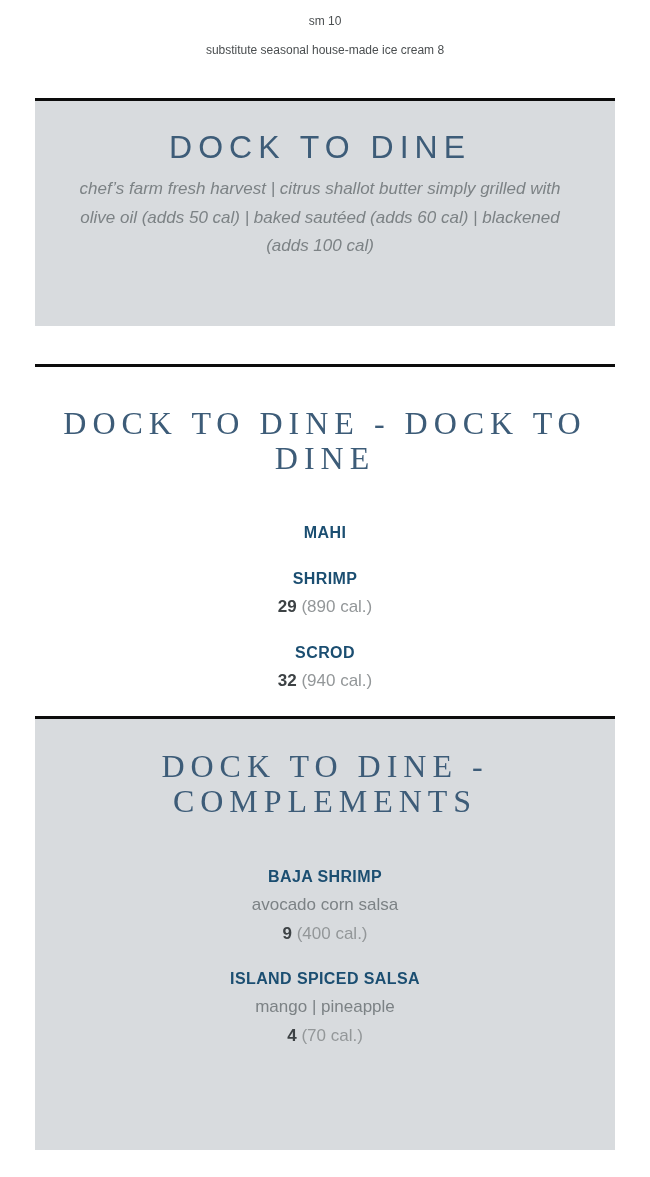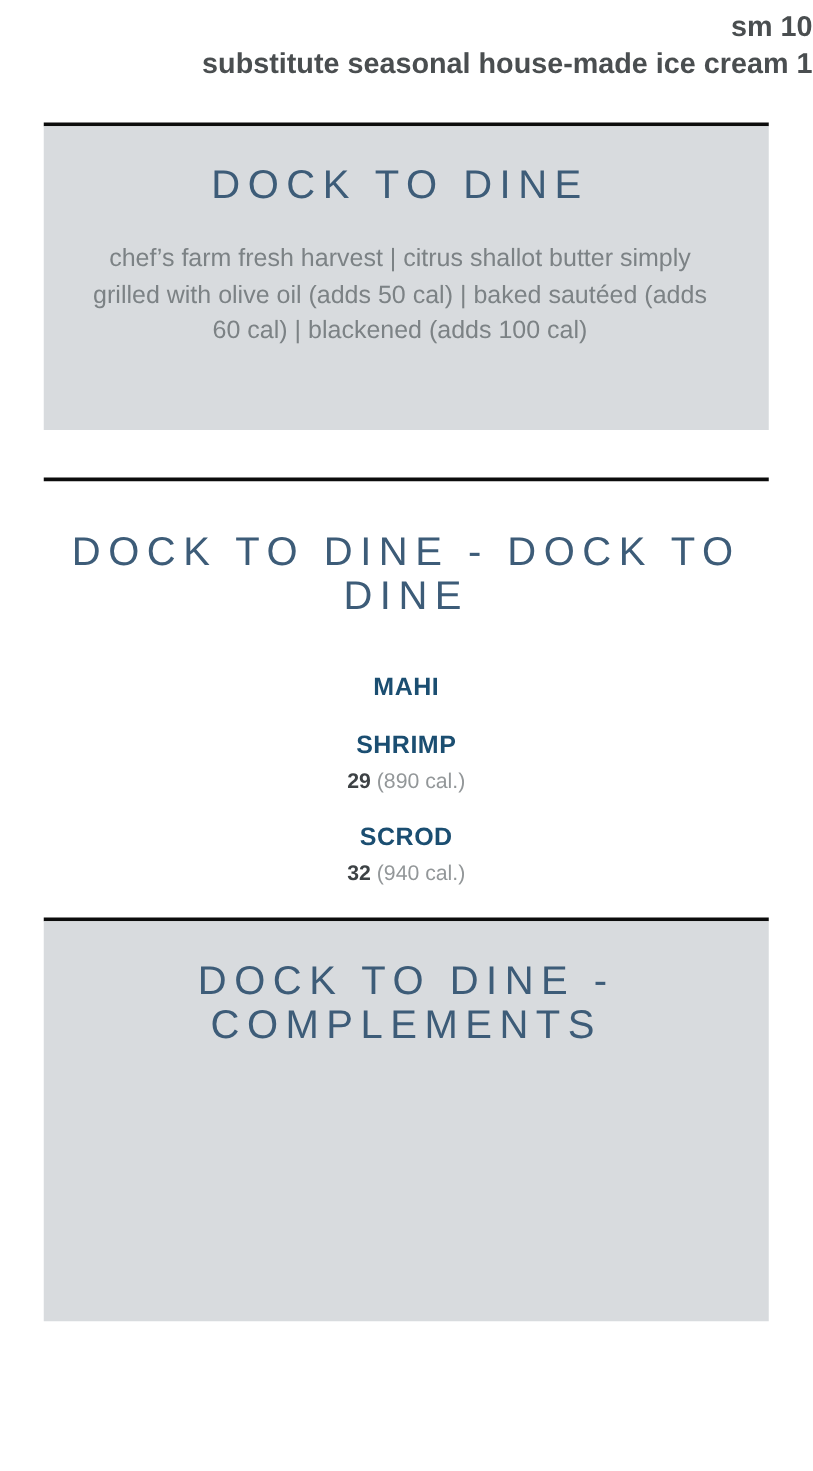--- a/index.html
+++ b/index.html
@@ -14,72 +14,72 @@
   }
   *{box-sizing:border-box;margin:0;padding:0;}
   html,body{background:#ffffff;}
   body{
     width:650px;height:1177px;overflow:hidden;
     font-family:"Liberation Sans",sans-serif;
     position:relative;
   }
   .top-notes{padding-top:7px;text-align:center;}
   .top-note{
-    font-size:23px;font-weight:700;color:var(--top-note);
+    font-size:12px;font-weight:400;color:var(--top-note);
     line-height:29px;
-    text-align:right;
   }
   .divider{height:3px;background:var(--divider);margin-left:35px;margin-right:35px;}
   .divider-1{margin-top:33px;}
   .divider-2{margin-top:38px;}
   .divider-3{margin-top:10px;}
   .panel{
     margin-left:35px;margin-right:35px;
     background:var(--panel-bg);
     text-align:center;
   }
   .panel-1{padding:28px 38px 65px 28px;}
   .panel-title{
     font-size:32px;font-weight:300;letter-spacing:6px;
     color:var(--heading);line-height:36px;
   }
   .panel-desc{
-    margin-top:28px;max-width:500px;margin-left:auto;margin-right:auto;
-    font-size:20px;line-height:28.5px;color:var(--description);
+    margin-top:10px;max-width:500px;margin-left:auto;margin-right:auto;
+    font-size:17px;line-height:28.5px;color:var(--description);font-style:italic;
   }
   .menu-section{text-align:center;padding-top:39px;}
   .section-title{
     font-size:32px;font-weight:300;letter-spacing:6px;
     color:var(--heading);line-height:35px;
     padding:0 30px;
+    font-family:Liberation Serif, serif;
   }
   .menu-section .items{margin-top:46px;}
   .item{margin-bottom:25px;}
   .item-name{
-    font-size:20px;font-weight:700;color:var(--item-name);
+    font-size:16px;font-weight:700;color:var(--item-name);
     line-height:21px;letter-spacing:0.4px;
   }
   .item-desc{
     margin-top:8px;font-size:17px;line-height:20px;color:var(--description);
   }
   .price-line{margin-top:8px;font-size:17px;line-height:20px;}
   .price{font-weight:700;color:var(--price);}
   .cal{color:var(--calories);}
   .panel-2{padding:30px 30px 80px 30px;min-height:320px;}
   .panel-2 .items{margin-top:47px;}
   .panel-2 .item{margin-bottom:24px;}
   .panel-2 .item-desc{margin-top:8px;}
   .panel-2 .price-line{margin-top:9px;}
 </style>
 </head>
 <body>
 
 <div class="top-notes">
   <div class="top-note">sm 10</div>
-  <div class="top-note">substitute seasonal house-made ice cream 1</div>
+  <div class="top-note">substitute seasonal house-made ice cream 8</div>
 </div>
 
 <div class="divider divider-1"></div>
 
 <div class="panel panel-1">
   <div class="panel-title">DOCK TO DINE</div>
   <div class="panel-desc">chef’s farm fresh harvest | citrus shallot butter simply grilled with olive oil (adds 50 cal) | baked sautéed (adds 60 cal) | blackened (adds 100 cal)</div>
 </div>
 
 <div class="divider divider-2"></div>
@@ -104,13 +104,31 @@
         <span class="cal">(940 cal.)</span>
       </div>
     </div>
   </div>
 </div>
 
 <div class="divider divider-3"></div>
 
 <div class="panel panel-2 menu-section">
   <div class="section-title">DOCK TO DINE - COMPLEMENTS</div>
+  <div class="items">
+    <div class="item">
+      <div class="item-name">BAJA SHRIMP</div>
+      <div class="item-desc">avocado corn salsa</div>
+      <div class="price-line">
+        <span class="price">9</span>
+        <span class="cal">(400 cal.)</span>
+      </div>
+    </div>
+    <div class="item">
+      <div class="item-name">ISLAND SPICED SALSA</div>
+      <div class="item-desc">mango | pineapple</div>
+      <div class="price-line">
+        <span class="price">4</span>
+        <span class="cal">(70 cal.)</span>
+      </div>
+    </div>
+  </div>
 </div>
 
 </body></html>

